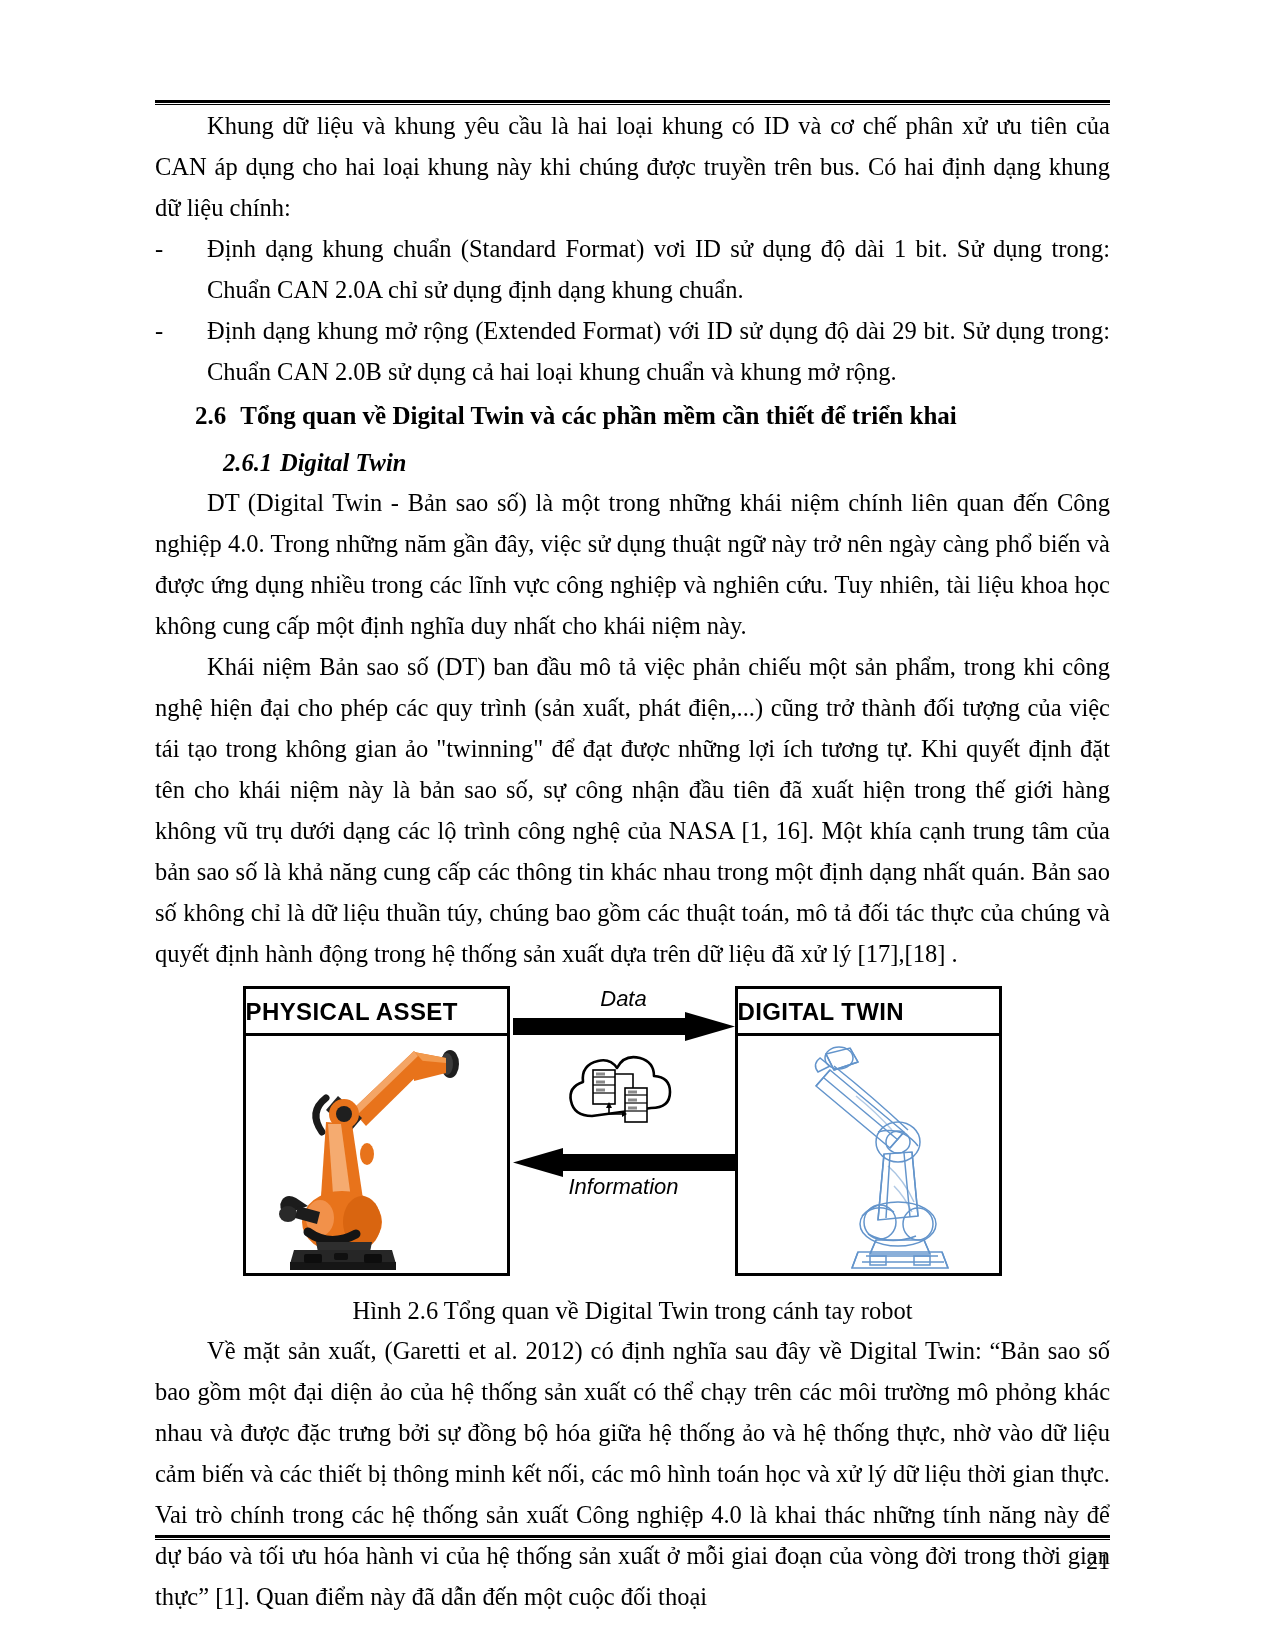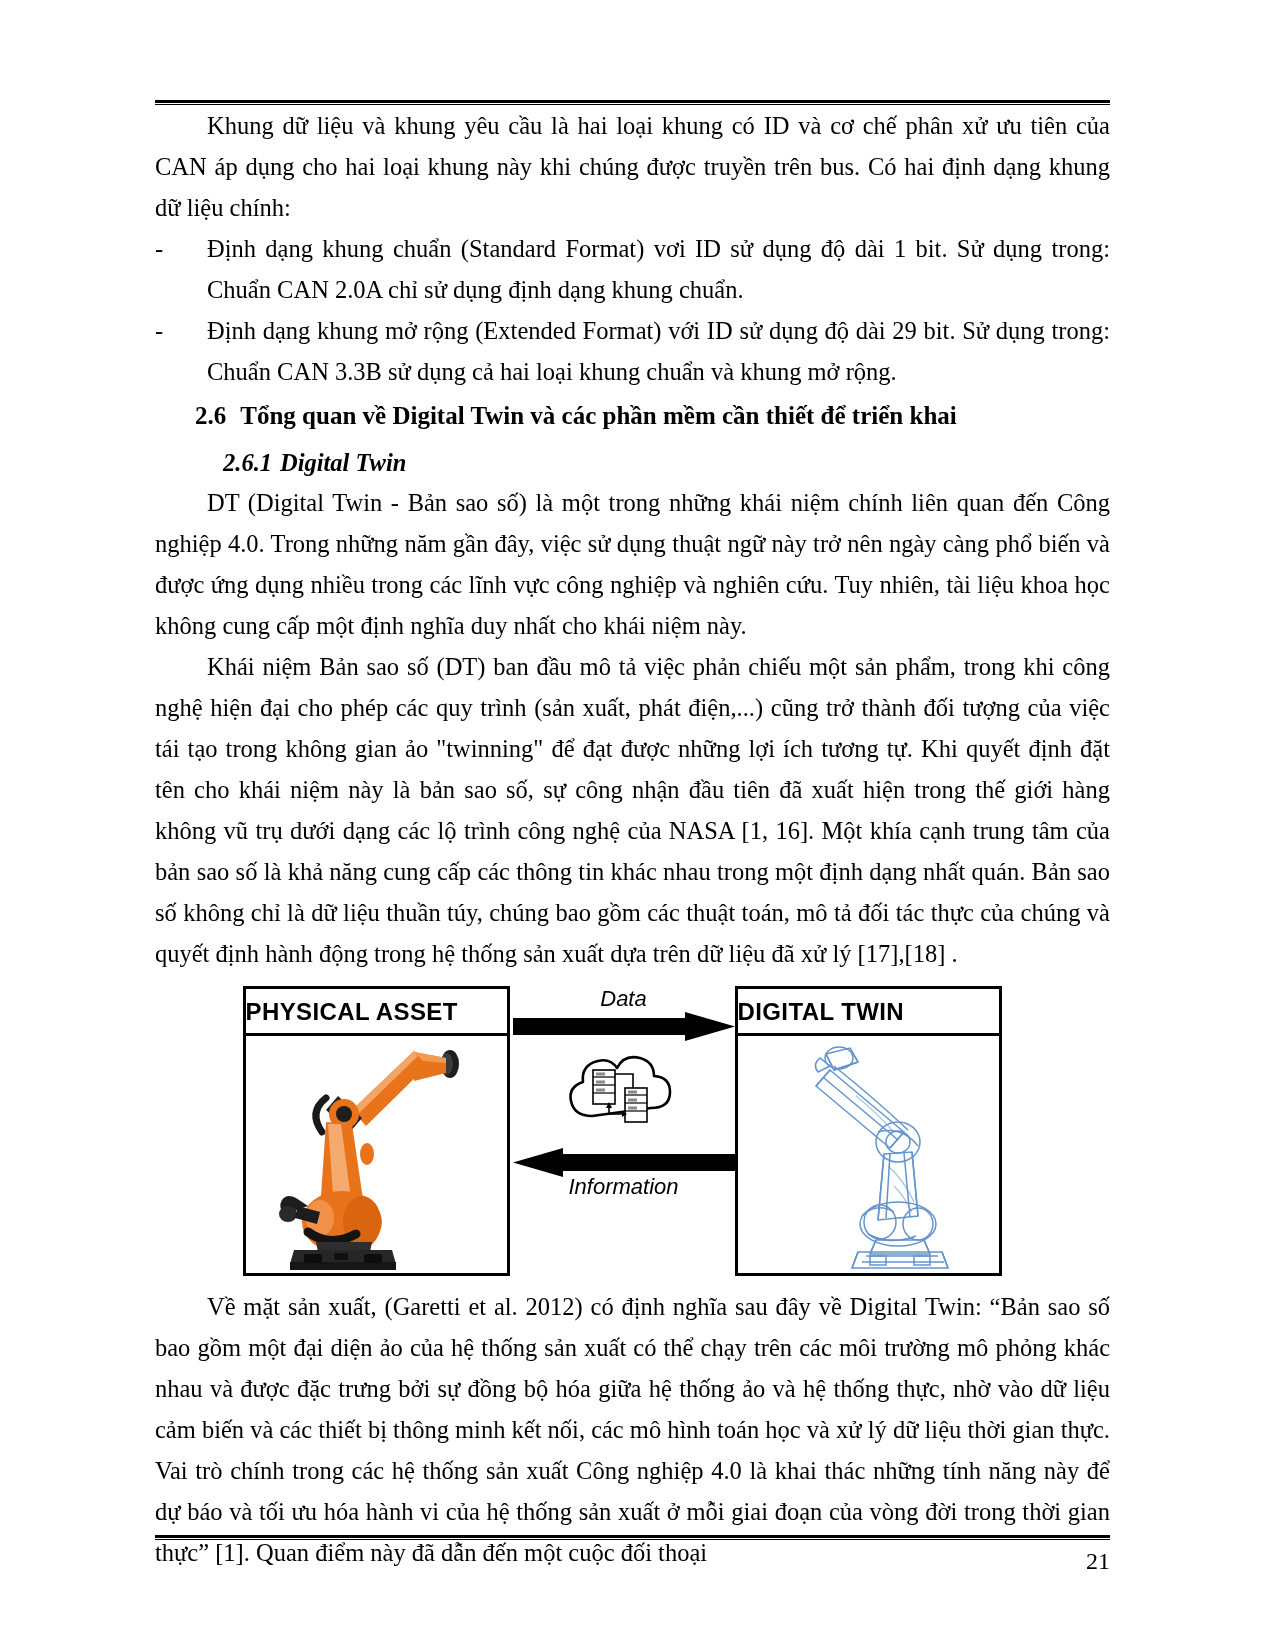--- a/index.html
+++ b/index.html
@@ -170,21 +170,21 @@
 
     <p class="body-text p-indent">Khung dữ liệu và khung yêu cầu là hai loại khung có ID và cơ chế phân xử ưu tiên của CAN áp dụng cho hai loại khung này khi chúng được truyền trên bus. Có hai định dạng khung dữ liệu chính:</p>
 
     <div class="bullet-row">
       <span class="bullet-dash">-</span>
       <span class="bullet-text">Định dạng khung chuẩn (Standard Format) vơi ID sử dụng độ dài 1 bit. Sử dụng trong: Chuẩn CAN 2.0A chỉ sử dụng định dạng khung chuẩn.</span>
     </div>
 
     <div class="bullet-row">
       <span class="bullet-dash">-</span>
-      <span class="bullet-text">Định dạng khung mở rộng (Extended Format) với ID sử dụng độ dài 29 bit. Sử dụng trong: Chuẩn CAN 3.3B sử dụng cả hai loại khung chuẩn và khung mở rộng.</span>
+      <span class="bullet-text">Định dạng khung mở rộng (Extended Format) với ID sử dụng độ dài 29 bit. Sử dụng trong: Chuẩn CAN 2.0B sử dụng cả hai loại khung chuẩn và khung mở rộng.</span>
     </div>
 
     <h2 class="heading2">
       <span>2.6</span>
       <span>Tổng quan về Digital Twin và các phần mềm cần thiết để triển khai</span>
     </h2>
 
     <h3 class="heading3">
       <span>2.6.1</span>
       <span>Digital Twin</span>
@@ -340,20 +340,21 @@
                 <path d="M156 150 q10 10 18 26" opacity="0.5"></path>
                 <path d="M118 60 q20 16 36 34" opacity="0.5"></path>
               </g>
             </svg>
           </div>
         </div>
 
       </div>
     </div>
 
+    <p class="fig-caption">Hình 2.6 Tổng quan về Digital Twin trong cánh tay robot</p>
 
     <p class="body-text p-indent">Về mặt sản xuất, (Garetti et al. 2012) có định nghĩa sau đây về Digital Twin: “Bản sao số bao gồm một đại diện ảo của hệ thống sản xuất có thể chạy trên các môi trường mô phỏng khác nhau và được đặc trưng bởi sự đồng bộ hóa giữa hệ thống ảo và hệ thống thực, nhờ vào dữ liệu cảm biến và các thiết bị thông minh kết nối, các mô hình toán học và xử lý dữ liệu thời gian thực. Vai trò chính trong các hệ thống sản xuất Công nghiệp 4.0 là khai thác những tính năng này để dự báo và tối ưu hóa hành vi của hệ thống sản xuất ở mỗi giai đoạn của vòng đời trong thời gian thực” [1]. Quan điểm này đã dẫn đến một cuộc đối thoại</p>
 
   </div>
 
   <div class="rule-bottom"></div>
   <div class="page-num">21</div>
 
 </div>
 

